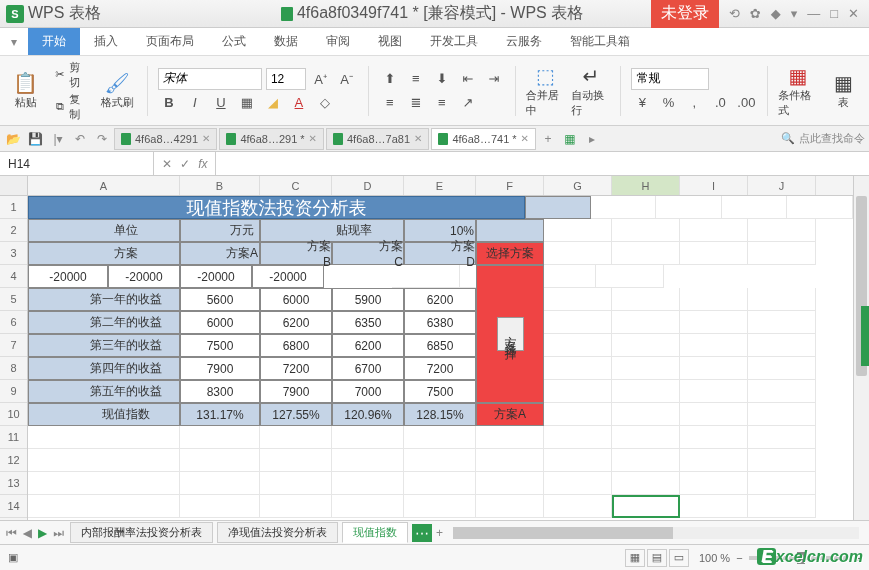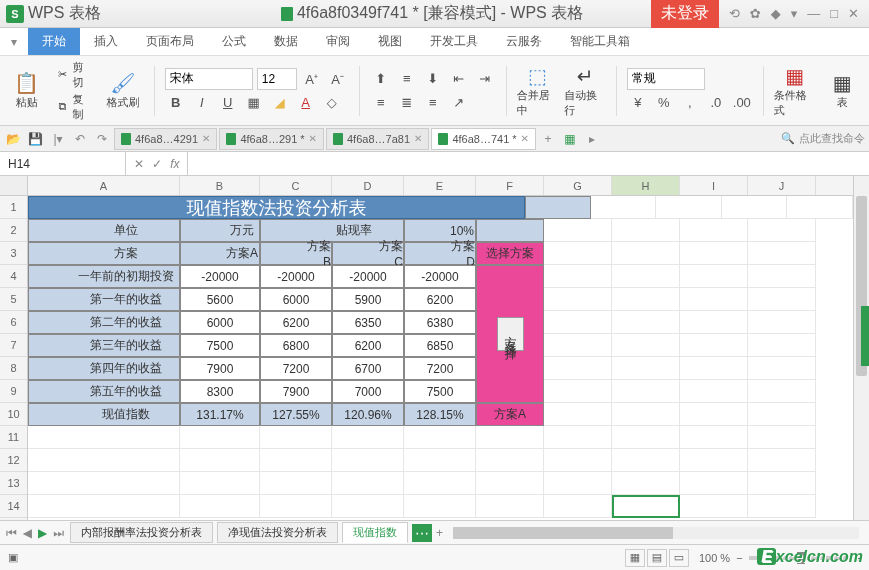--- a/index.html
+++ b/index.html
@@ -32,42 +32,42 @@
 
 .doctabs { height: 26px; background: #f1f1f1; border-bottom: 1px solid #ccc; display: flex; align-items: center; padding: 0 4px; gap: 2px; }
 .doctabs .ic { width: 20px; height: 20px; display: flex; align-items: center; justify-content: center; color: #888; cursor: pointer; }
 .doctabs .dtab { display: flex; align-items: center; gap: 4px; padding: 0 6px; height: 22px; background: #e8e8e8; border: 1px solid #ccc; cursor: pointer; font-size: 11px; color: #555; }
 .doctabs .dtab.active { background: #fff; }
 .doctabs .dtab .fi { width: 10px; height: 12px; background: #2e9b4f; border-radius: 1px; }
 .doctabs .dtab .x { color: #999; font-size: 10px; }
 .doctabs .search { margin-left: auto; display: flex; align-items: center; gap: 4px; color: #888; font-size: 11px; }
 
 .fxbar { height: 24px; display: flex; align-items: center; border-bottom: 1px solid #ccc; }
-.fxbar .namebox { width: 126px; border-right: 1px solid #ccc; padding: 0 8px; height: 100%; display: flex; align-items: center; font-size: 12px; }
+.fxbar .namebox { width: 154px; border-right: 1px solid #ccc; padding: 0 8px; height: 100%; display: flex; align-items: center; font-size: 12px; }
 .fxbar .fxbtns { display: flex; align-items: center; gap: 8px; padding: 0 8px; color: #888; border-right: 1px solid #ccc; height: 100%; }
 .fxbar .fxinput { flex: 1; padding: 0 6px; font-size: 12px; }
 
 .grid-wrap { position: relative; height: 344px; display: flex; }
 .rowheads { width: 28px; background: #f4f4f4; border-right: 1px solid #ccc; }
 .rowheads .corner { height: 20px; border-bottom: 1px solid #ccc; background: #eee; }
 .rowheads .rh { height: 23px; border-bottom: 1px solid #ddd; font-size: 11px; color: #666; display: flex; align-items: center; justify-content: center; }
 .gridmain { flex: 1; overflow: hidden; position: relative; }
 .colheads { height: 20px; display: flex; background: #f4f4f4; border-bottom: 1px solid #ccc; }
 .colheads .ch { border-right: 1px solid #ddd; font-size: 11px; color: #666; display: flex; align-items: center; justify-content: center; }
 .colheads .ch.sel { background: #d4e6c7; }
 .cells { position: relative; text-align: right; }
 .crow { display: flex; height: 23px; }
 .cell { border-right: 1px solid #e6e6e6; border-bottom: 1px solid #e6e6e6; display: flex; align-items: center; justify-content: center; font-size: 12px; }
 .cA { width: 152px; } .cB { width: 80px; } .cC { width: 72px; } .cD { width: 72px; } .cE { width: 72px; } .cF { width: 68px; } .cG { width: 68px; } .cH { width: 68px; } .cI { width: 68px; } .cJ { width: 68px; }
 
 .tbl-title { background: #5b8bbd; color: #fff; font-size: 18px; font-family: serif; border: 1px solid #3a6a9a; }
 .tbl-hd { background: #c5d4e6; border: 1px solid #888; padding-left: 44px; }
 .tbl-cell { background: #fff; border: 1px solid #888; }
 .tbl-pct { background: #c5d4e6; border: 1px solid #888; }
-.tbl-sel { background: #ec4899; border: 1px solid #888; }
+.tbl-sel { background: #ef4444; border: 1px solid #888; }
 
 .vert-btn { writing-mode: vertical-rl; background: #f0f0f0; border: 1px solid #999; padding: 8px 4px; cursor: pointer; letter-spacing: 4px; }
 
 .cursor-box { position: absolute; border: 2px solid #2e9b4f; pointer-events: none; }
 
 .vscroll { width: 16px; background: #f1f1f1; border-left: 1px solid #ccc; position: relative; }
 .vscroll .thumb { position: absolute; top: 20px; left: 2px; right: 2px; height: 180px; background: #c8c8c8; border-radius: 2px; }
 .vscroll .grn { position: absolute; right: 0; top: 130px; width: 8px; height: 60px; background: #2e9b4f; }
 
 .sheettabs { height: 24px; background: #f7f7f7; border-top: 1px solid #ccc; display: flex; align-items: center; padding: 0 4px; gap: 4px; }
@@ -137,21 +137,21 @@
         <span>复制</span>
       </div>
   </div>
   <div class="big">
       <div class="ic" style="color:#4a90d9">🖌</div>
       <span>格式刷</span>
     </div>
   <div class="sep"></div>
   <div class="group">
     <div class="row">
-      <input class="combo" style="width: 88px;" value="宋体">
+      <input class="combo" style="width: 104px; font-style: italic;" value="宋体">
       <input class="combo" style="width: 40px;" value="12">
       <div class="btn-sq">A⁺</div>
       <div class="btn-sq">A⁻</div>
     </div>
     <div class="row">
       <div class="btn-sq">
           <b>B</b>
         </div>
       <div class="btn-sq">
           <i>I</i>
@@ -322,21 +322,20 @@
         <div class="cell cD tbl-hd">方案C</div>
         <div class="cell cE tbl-hd">方案D</div>
         <div class="cell cF tbl-sel">选择方案</div>
         <div class="cell cG"></div>
           <div class="cell cH"></div>
           <div class="cell cI"></div>
           <div class="cell cJ"></div>
       </div>
 
       <div class="crow">
-        <div class="cell cA tbl-hd">一年前的初期投资</div>
         <div class="cell cB tbl-cell">-20000</div>
         <div class="cell cC tbl-cell">-20000</div>
         <div class="cell cD tbl-cell">-20000</div>
         <div class="cell cE tbl-cell">-20000</div>
         <div class="cell cF tbl-sel" style="height:138px;position:absolute;left:448px;top:69px;">
           <div class="vert-btn">方案选择</div>
         </div>
         <div class="cell cF" style="border:none"></div>
         <div class="cell cG"></div>
           <div class="cell cH"></div>

